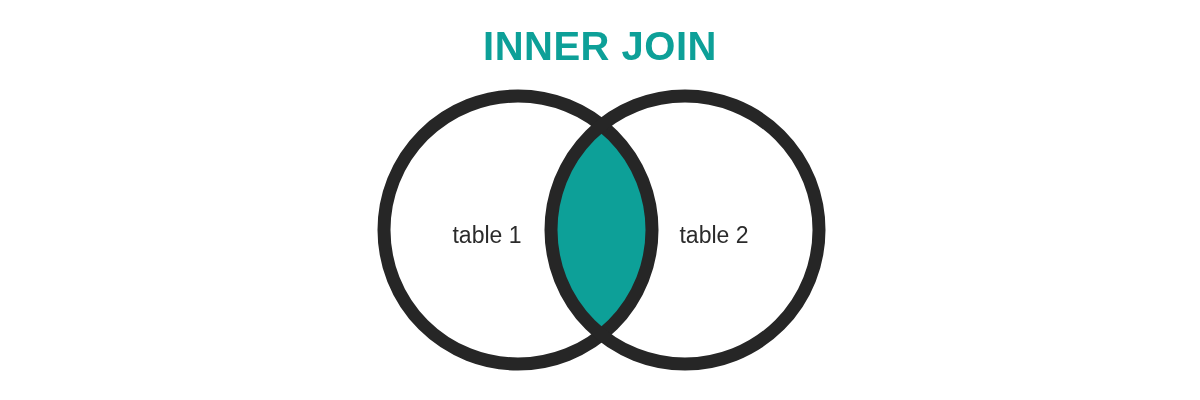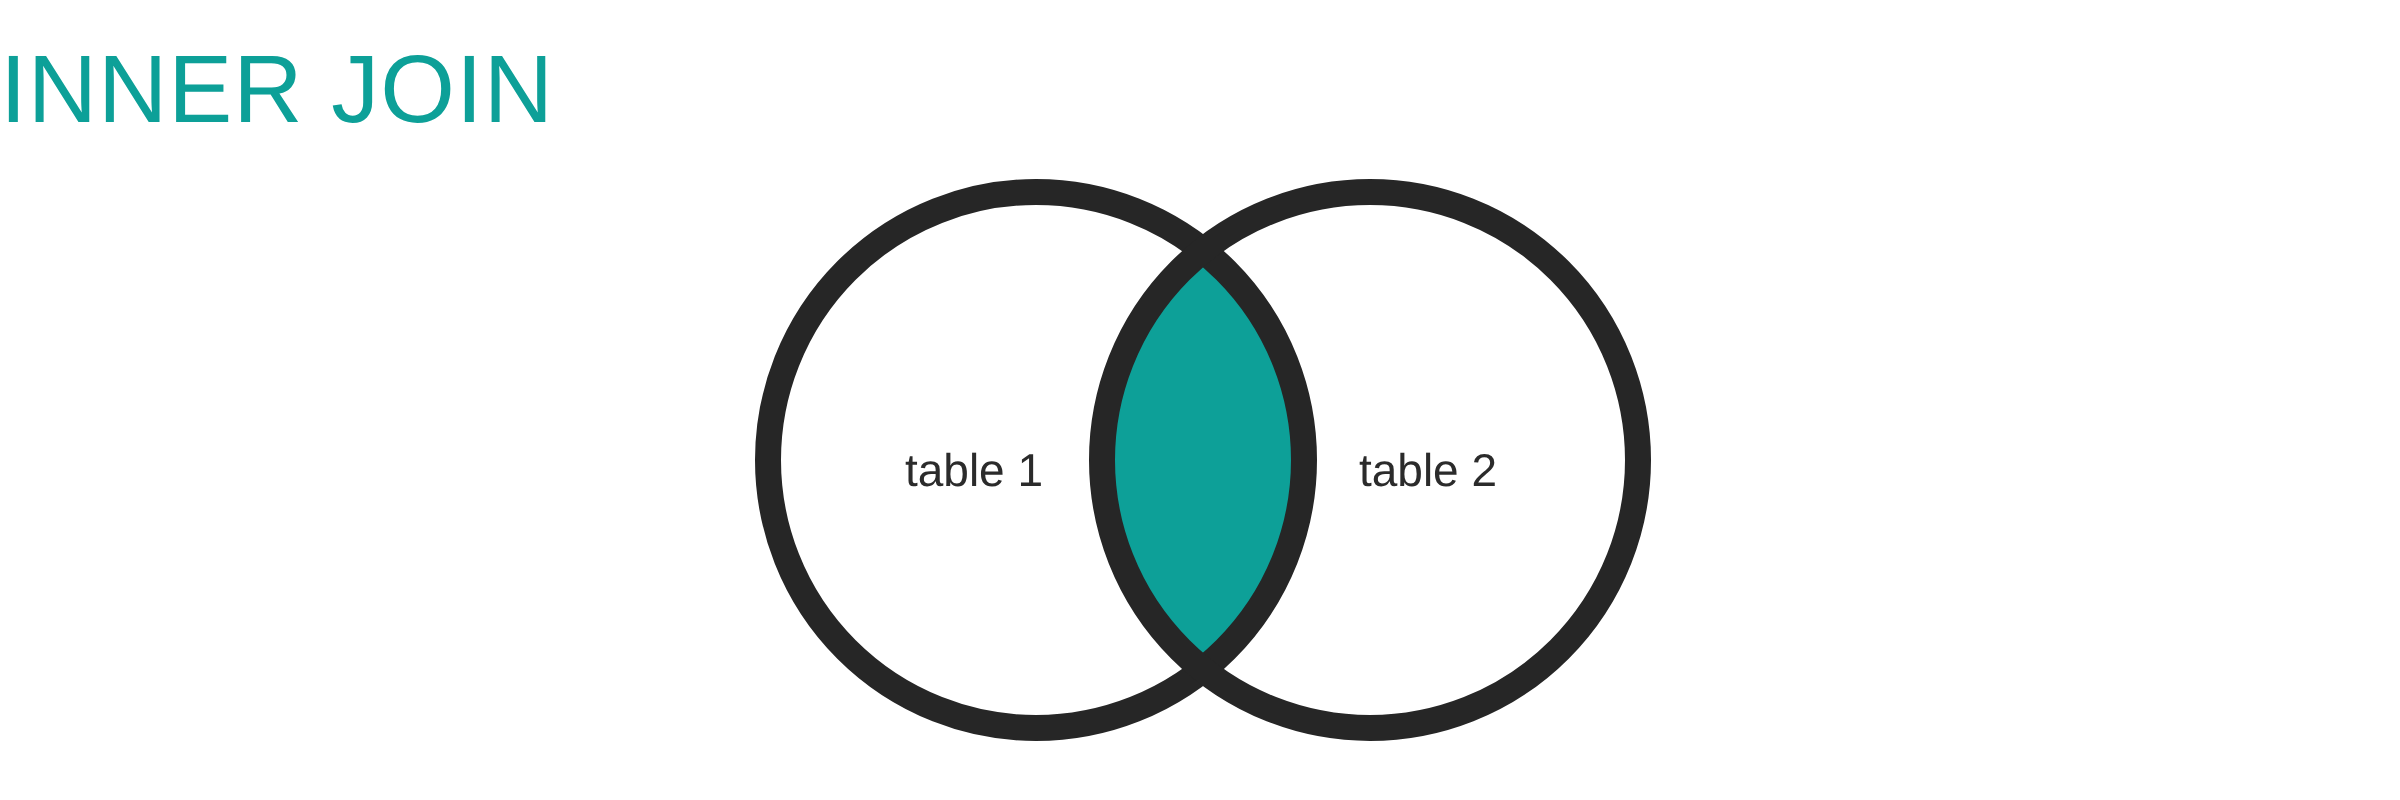--- a/index.html
+++ b/index.html
@@ -18,23 +18,24 @@
     position: relative;
     width: 1200px;
     height: 400px;
     background: #ffffff;
   }
   .diagram-title {
     position: absolute;
     left: 0;
     top: 21px;
     width: 1200px;
+    text-align: center;
     font-family: "Liberation Sans", sans-serif;
-    font-size: 48px;
-    font-weight: normal;
+    font-size: 40px;
+    font-weight: bold;
     letter-spacing: 0.5px;
     color: #0da098;
     line-height: 50px;
     white-space: nowrap;
     -webkit-font-smoothing: antialiased;
   }
   .venn-wrap {
     position: absolute;
     left: 0;
     top: 0;

